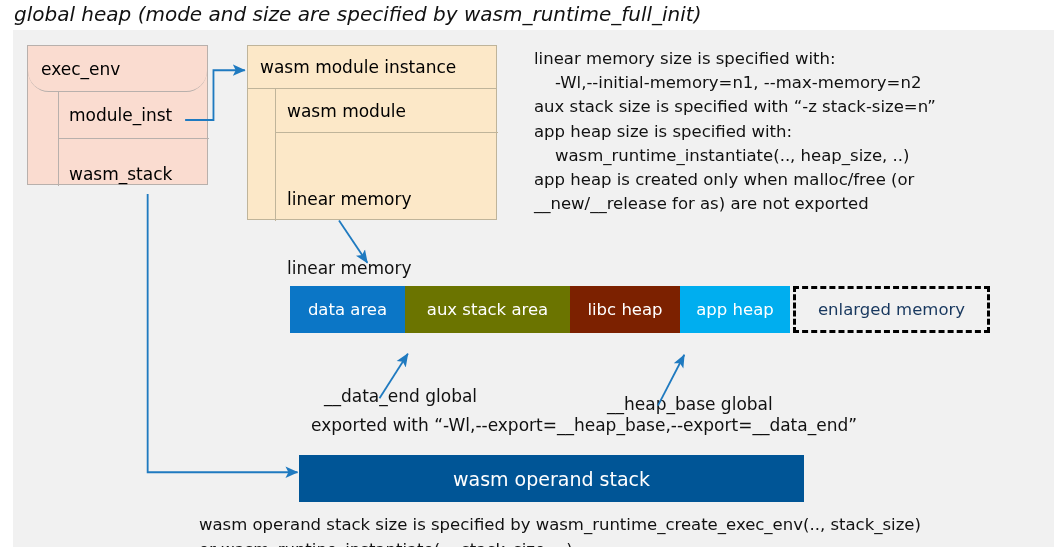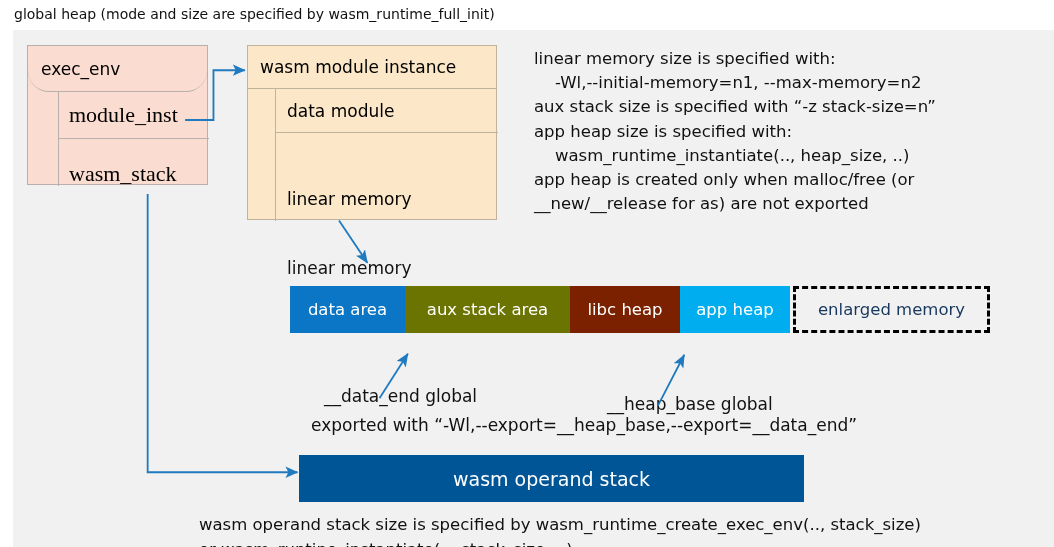--- a/index.html
+++ b/index.html
@@ -5,21 +5,21 @@
   html,body{margin:0;padding:0;background:#ffffff;}
   body{
     width:1054px;height:547px;position:relative;overflow:hidden;
     font-family:"DejaVu Sans","Liberation Sans",sans-serif;
     color:#000000;
   }
   #root{position:absolute;left:0;top:0;width:1054px;height:547px;}
 
   .title{
     position:absolute;left:14px;top:4px;
-    font-size:14px;line-height:20px;white-space:nowrap;color:#111;
+    font-size:20px;line-height:20px;white-space:nowrap;color:#111;font-style:italic;
   }
 
   .canvas{
     position:absolute;left:13px;top:30px;width:1041px;height:517px;
     background:#f1f1f1;
   }
 
   
   .box{position:absolute;box-sizing:border-box;}
 
@@ -33,21 +33,21 @@
     display:flex;align-items:center;padding-left:13px;
     font-size:17px;color:#000;border-radius:21px;
   }
   .execenv .gut{
     position:absolute;left:0;top:46px;width:31px;height:94px;
     border-right:1px solid #b8b0ac;box-sizing:border-box;
   }
   .execenv .row{
     position:absolute;left:31px;width:150px;height:47px;
     box-sizing:border-box;display:flex;align-items:center;padding-left:10px;
-    font-size:22px;color:#000;font-family:Liberation Serif, serif;
+    font-size:17px;color:#000;
   }
   .execenv .row.r1{top:46px;border-bottom:1px solid #b8b0ac;}
   .execenv .row.r2{top:104px;}
 
   .wmi{
     left:234px;top:15px;width:250px;height:175px;
     background:#fce8c8;border:1px solid #bfb49a;
   }
   .wmi .hdr{
     position:absolute;left:0;top:0;width:100%;height:43px;
@@ -124,21 +124,21 @@
     <div class="box execenv">
       <div class="hdr">exec_env</div>
       <div class="gut"></div>
       <div class="row r1">module_inst</div>
       <div class="row r2">wasm_stack</div>
     </div>
 
     <div class="box wmi">
       <div class="hdr">wasm module instance</div>
       <div class="gut"></div>
-      <div class="row r1">data module</div>
+      <div class="row r1">wasm module</div>
       <div class="row r3">linear memory</div>
     </div>
 
     <div class="rightnote">linear memory size is specified with:
     -Wl,--initial-memory=n1, --max-memory=n2
 aux stack size is specified with “-z stack-size=n”
 app heap size is specified with:
     wasm_runtime_instantiate(.., heap_size, ..)
 app heap is created only when malloc/free (or
 __new/__release for as) are not exported</div>

